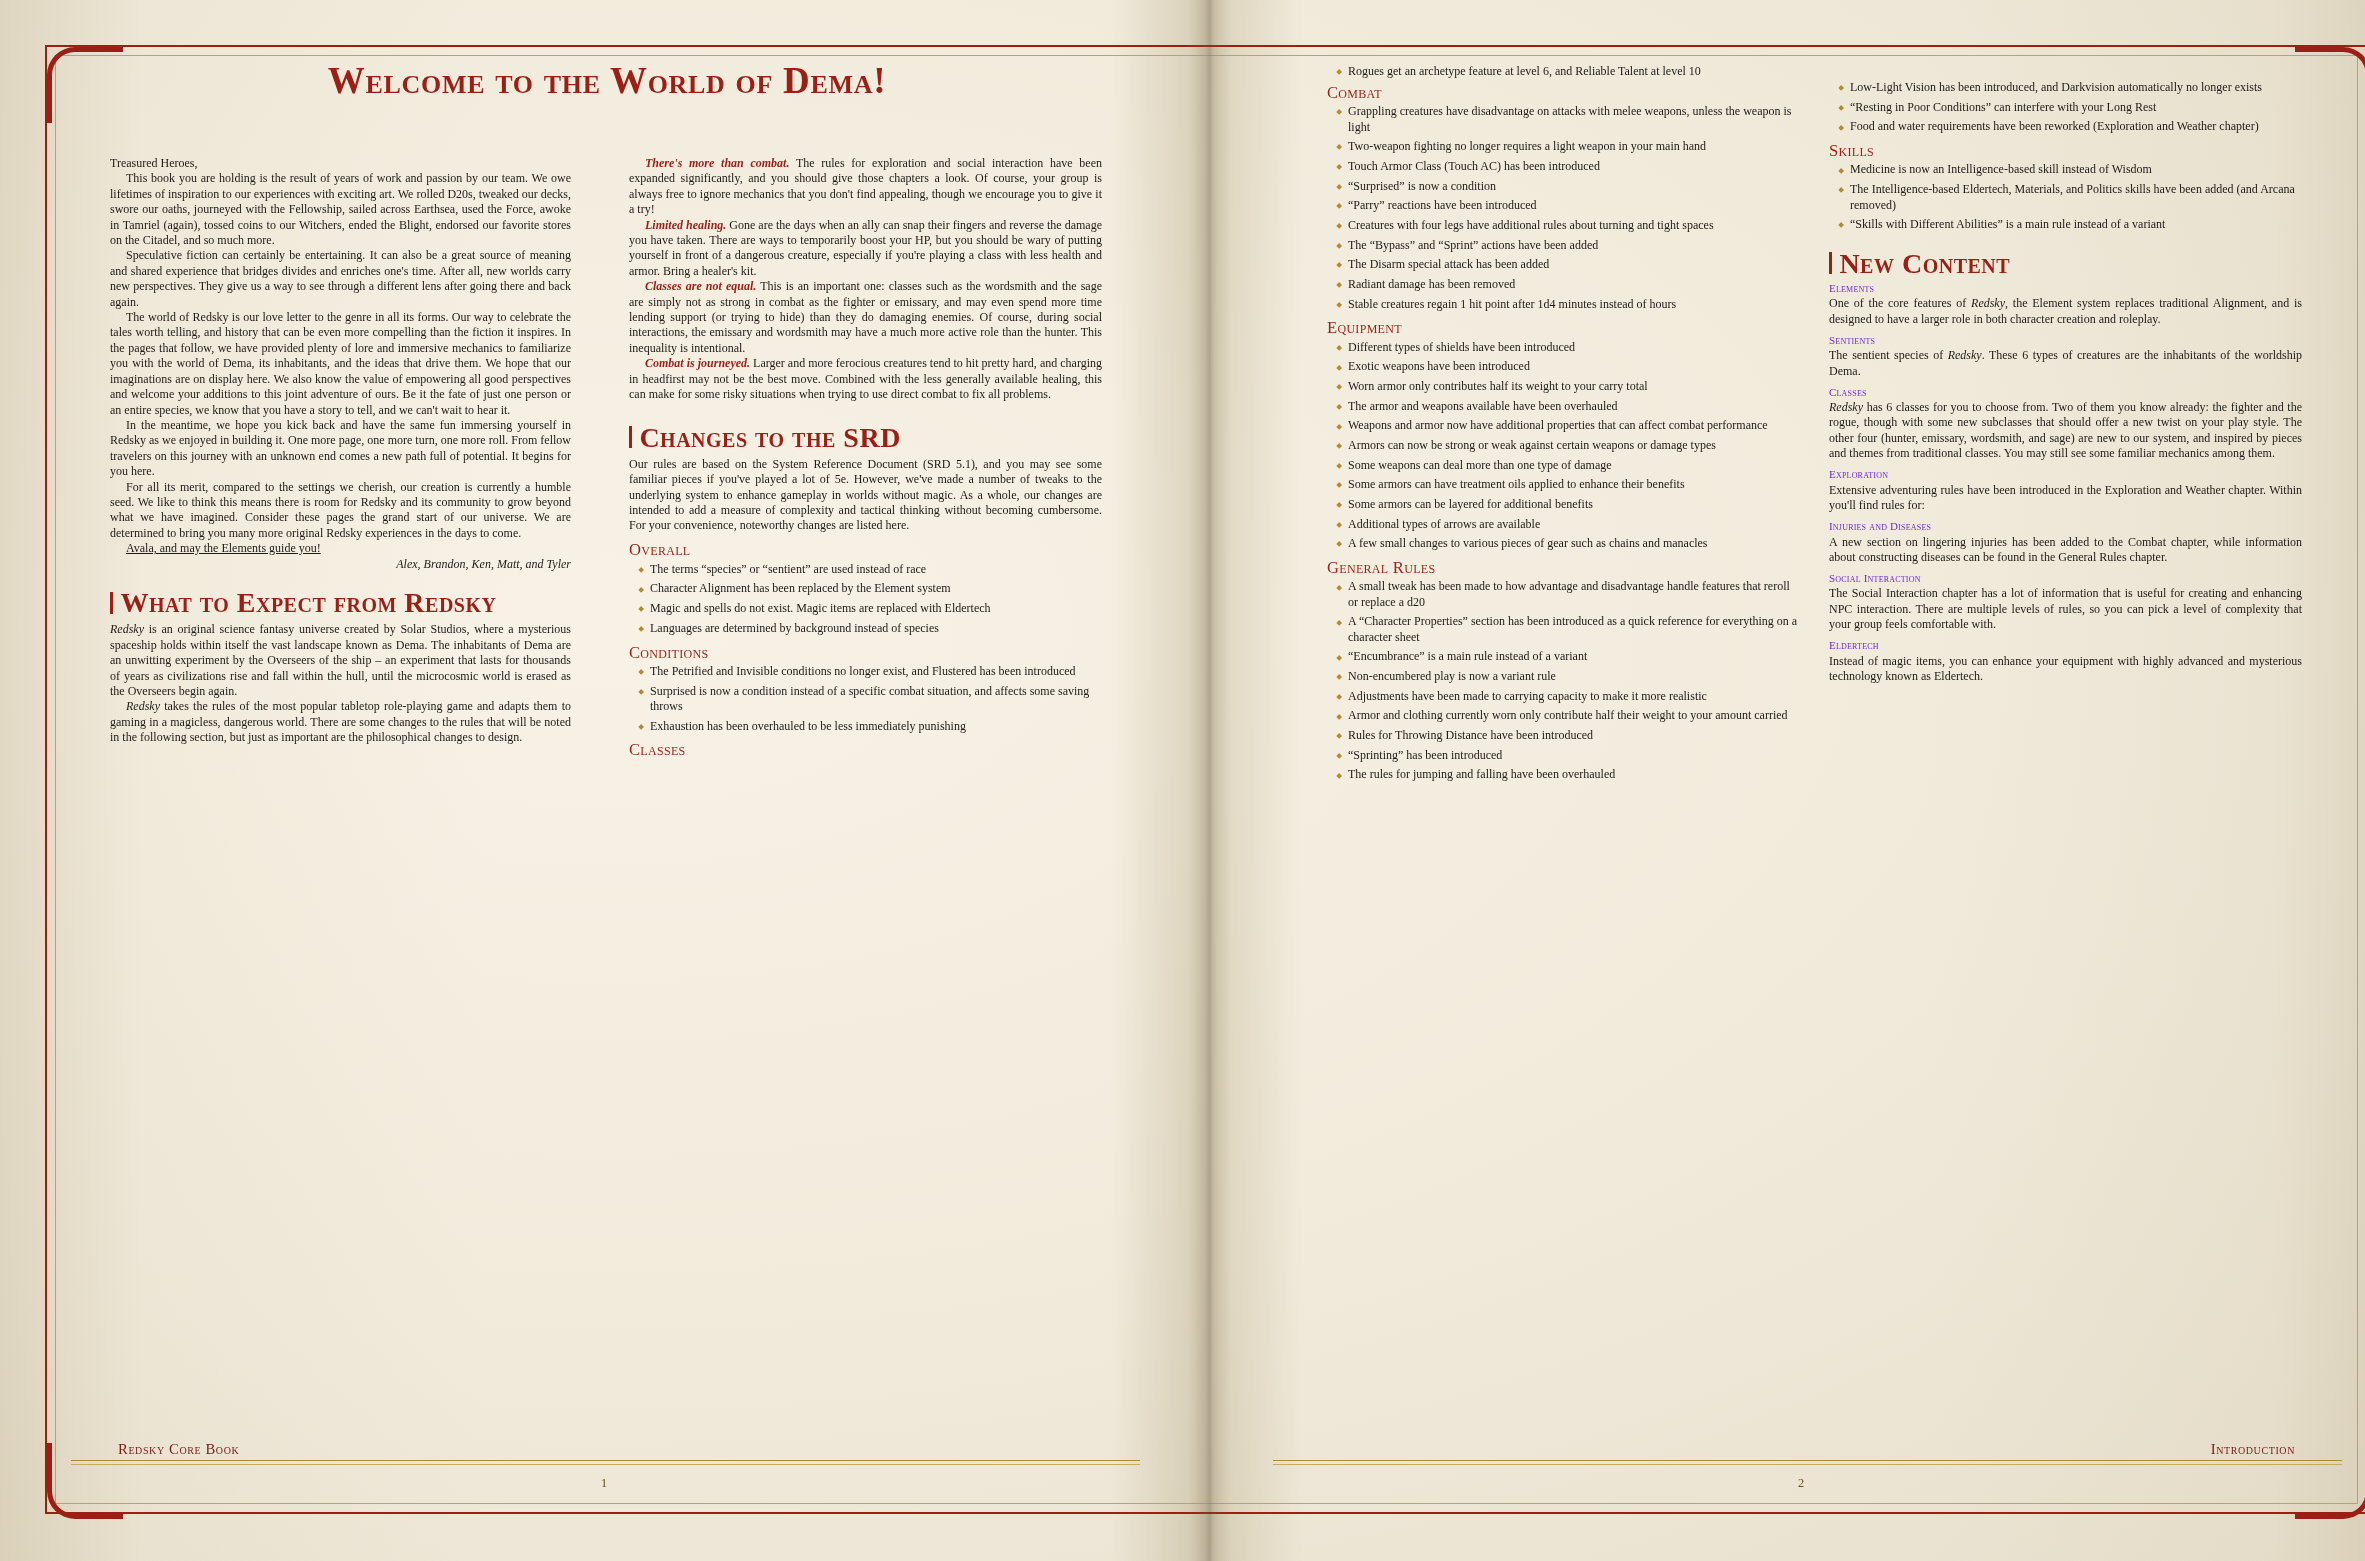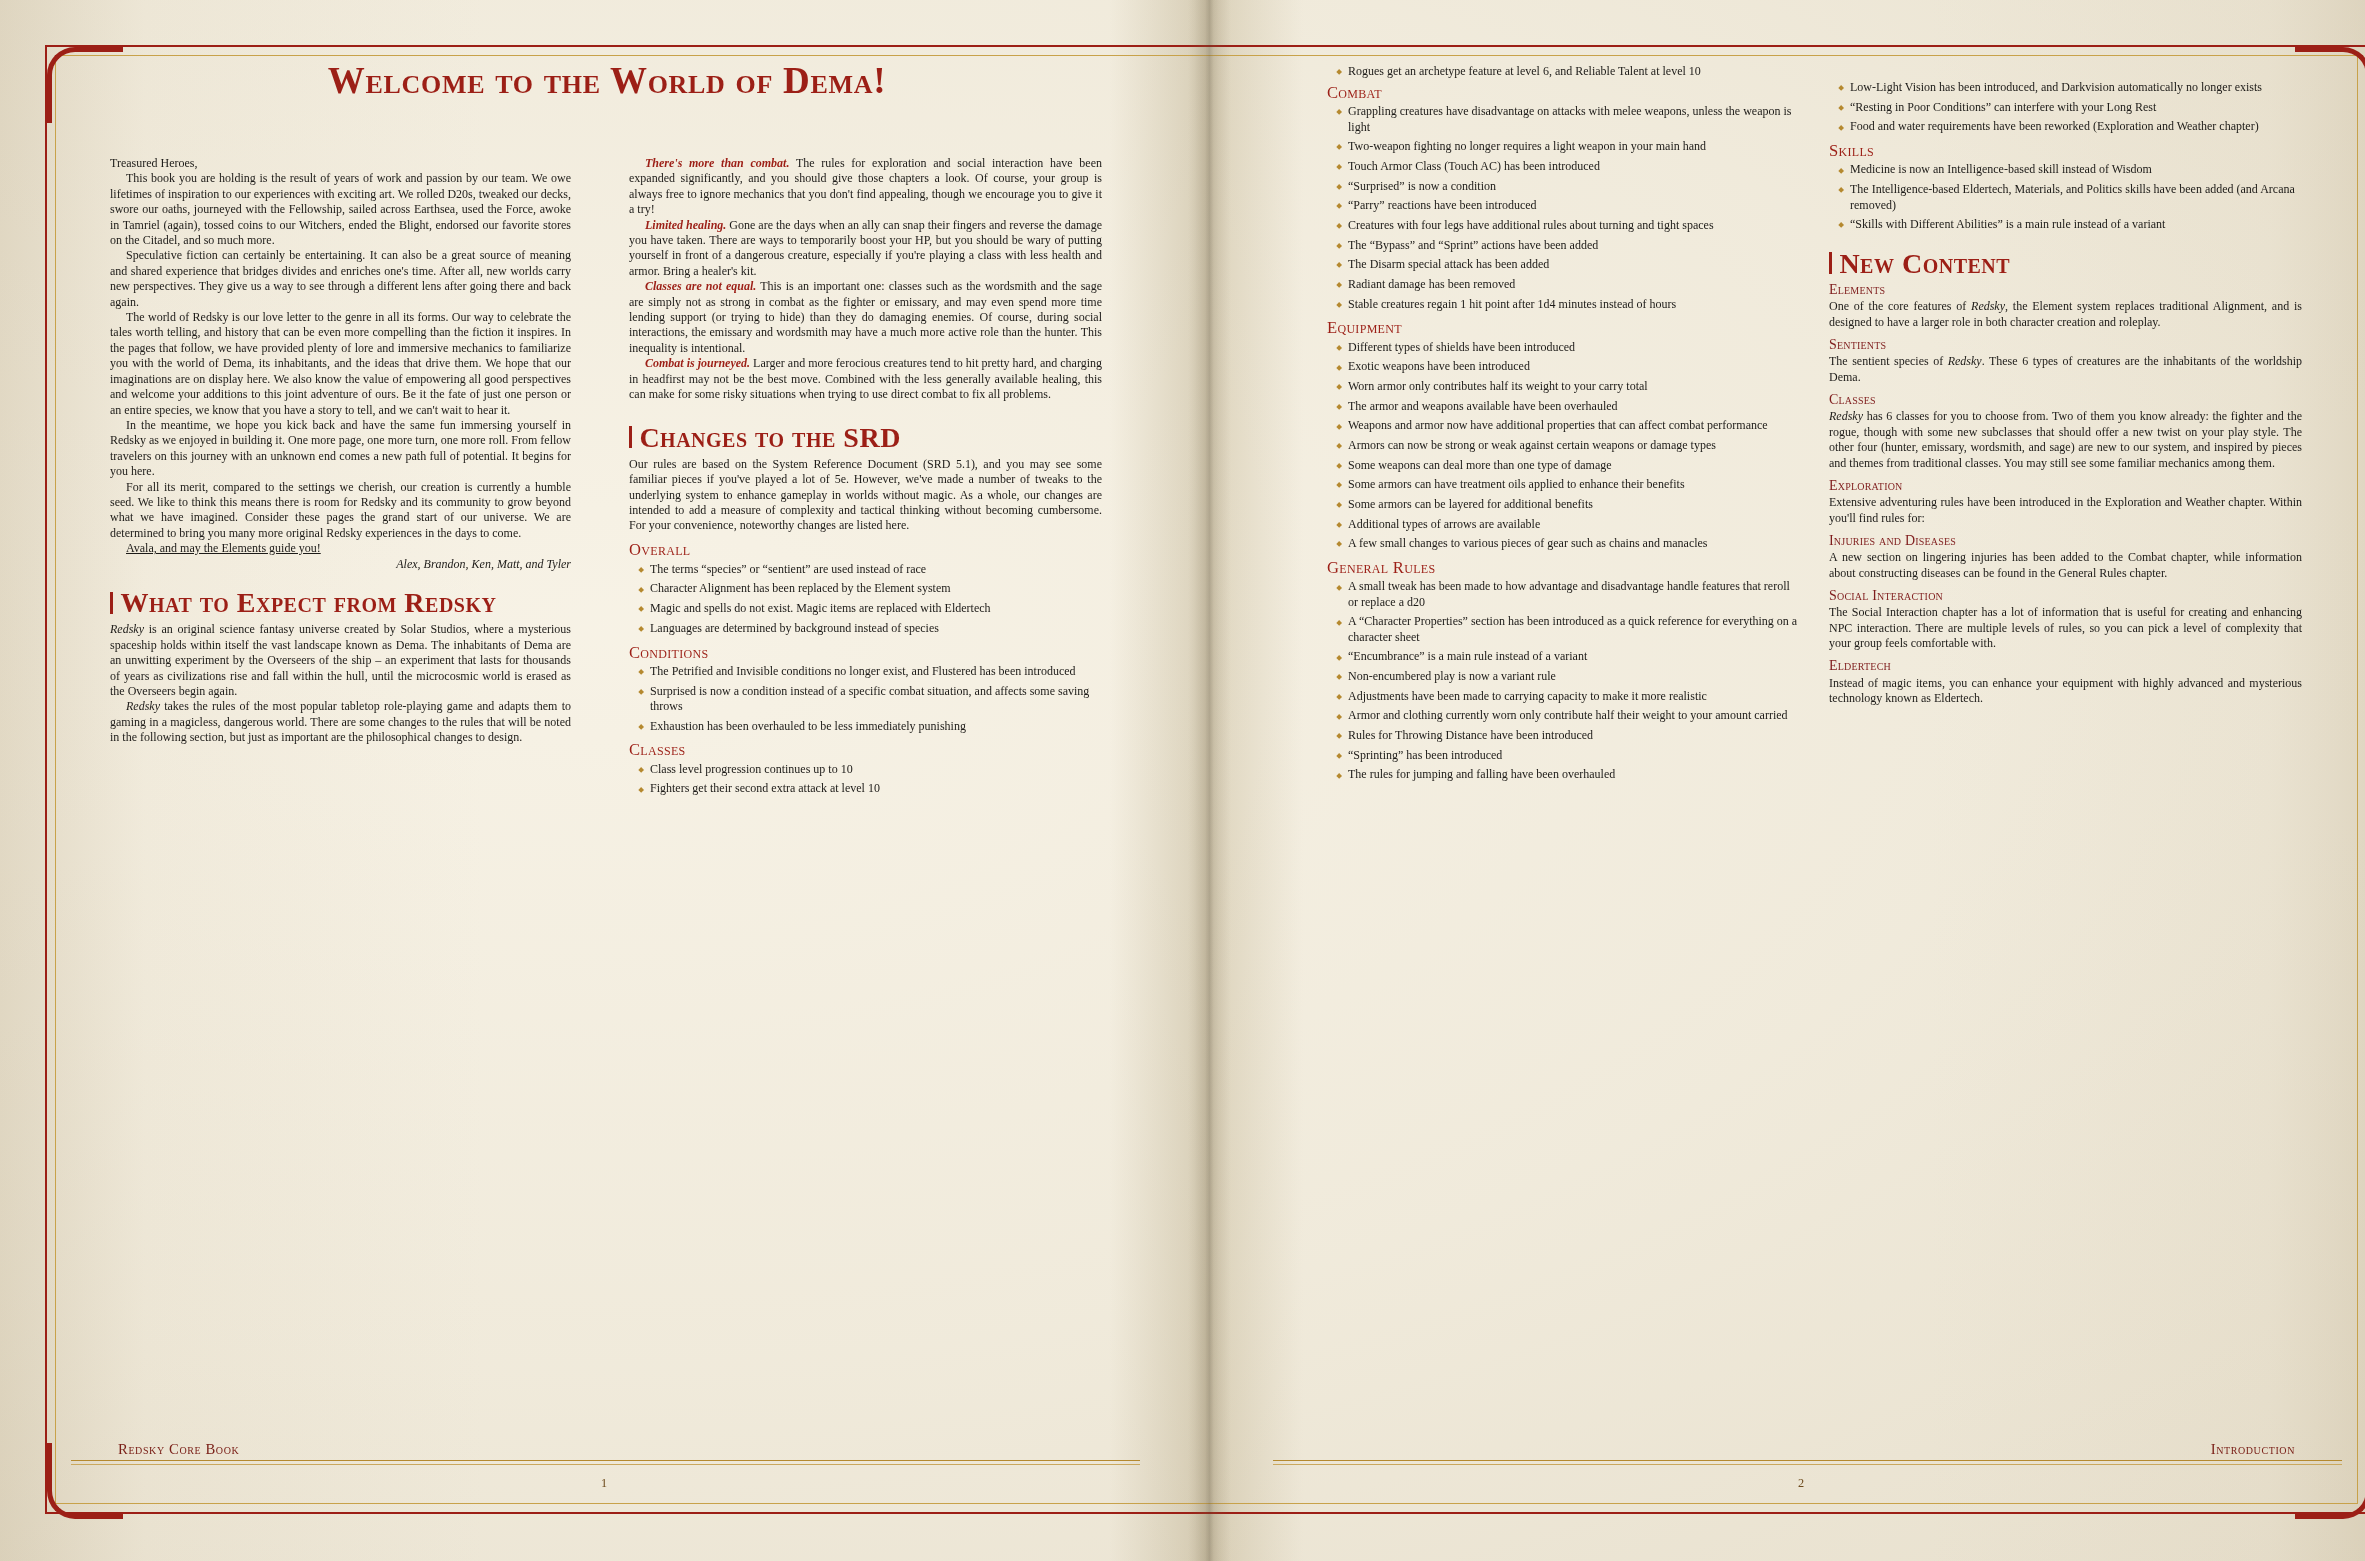--- a/index.html
+++ b/index.html
@@ -75,24 +75,24 @@
   h3.head-sc {
     color:#9c1f16;
     font-variant:small-caps;
     font-weight:normal;
     font-size:16.6px;
     margin:7.6px 0 2.8px 0;
     letter-spacing:0.3px;
     line-height:1.05;
   }
   h4.head-sm {
-    color:#7f1d1d;
+    color:#6d28d9;
     font-variant:small-caps;
     font-weight:normal;
-    font-size:14px;
+    font-size:11px;
     margin:7.6px 0 1.9px 0;
     letter-spacing:0.2px;
     line-height:1.05;
   }
   ul.bullets {
     list-style:none;
     margin:1.9px 0 0 0;
     padding:0;
   }
   ul.bullets > li {
@@ -201,24 +201,20 @@
     </ul>
 
     <h3 class="head-sc">Conditions</h3>
     <ul class="bullets">
       <li>The Petrified and Invisible conditions no longer exist, and Flustered has been introduced</li>
       <li>Surprised is now a condition instead of a specific combat situation, and affects some saving throws</li>
       <li>Exhaustion has been overhauled to be less immediately punishing</li>
     </ul>
 
     <h3 class="head-sc">Classes</h3>
-    <ul class="bullets">
-      <li>Class level progression continues up to 10</li>
-      <li>Fighters get their second extra attack at level 10</li>
-    </ul>
   </div>
 
   <div class="col" style="left:1327px; top:64px; width:473px;">
     <ul class="bullets" style="margin-top:0;">
       <li>Rogues get an archetype feature at level 6, and Reliable Talent at level 10</li>
     </ul>
 
     <h3 class="head-sc" style="margin-top:4.7px;">Combat</h3>
     <ul class="bullets">
       <li>Grappling creatures have disadvantage on attacks with melee weapons, unless the weapon is light</li>

